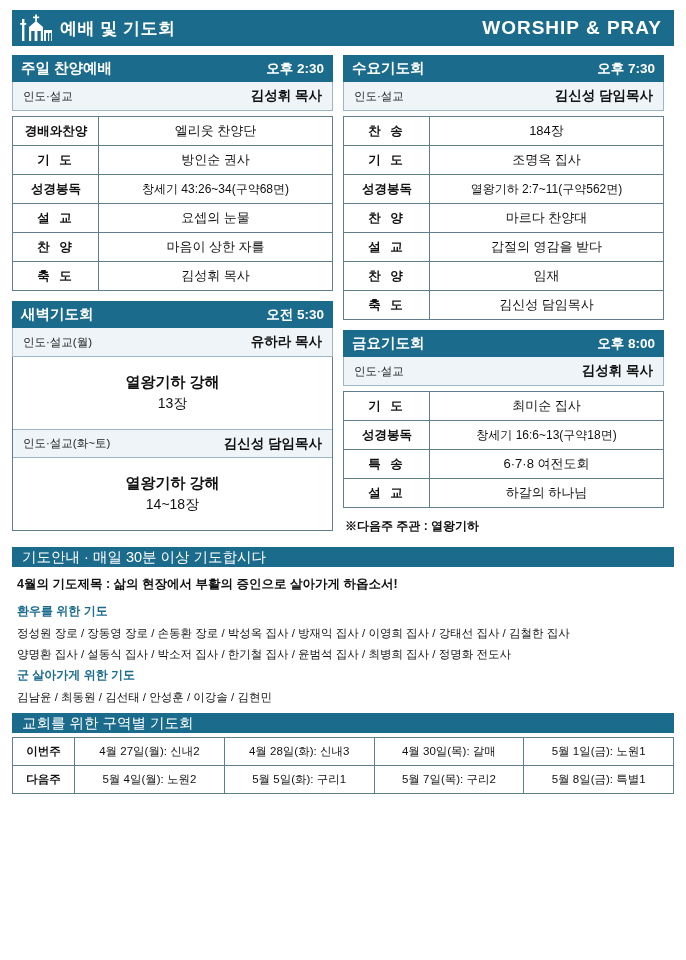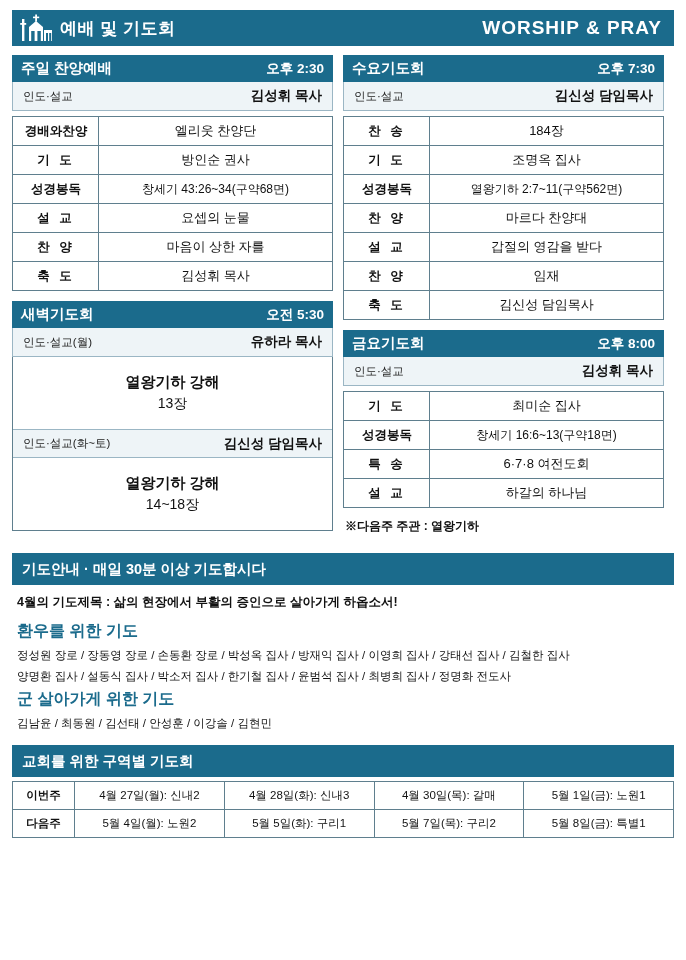--- a/index.html
+++ b/index.html
@@ -144,38 +144,38 @@
     font-size: 12px;
     font-weight: bold;
     margin-top: 10px;
     padding-left: 2px;
   }
 
   
   .sec-head {
     background: #1b6b8c;
     color: #fff;
-    height: 32px;
+    height: 20px;
     display: flex;
     align-items: center;
     padding: 0 10px;
     font-size: 14.5px;
-    font-weight: bold;
-    margin-top: 8px;
+    font-weight: normal;
+    margin-top: 2px;
   }
   .sec-body { padding: 7px 3px 2px 3px; }
   .topic {
     font-size: 12.5px;
     font-weight: bold;
     margin: 2px 0 10px 2px;
   }
   .sub-title {
     color: #1b6b8c;
     font-weight: bold;
-    font-size: 16px;
+    font-size: 12px;
     margin: 2px 0 5px 2px;
   }
   .names {
     font-size: 11.5px;
     line-height: 1.55;
     margin: 0 0 3px 2px;
   }
 
   
   table.dist {

